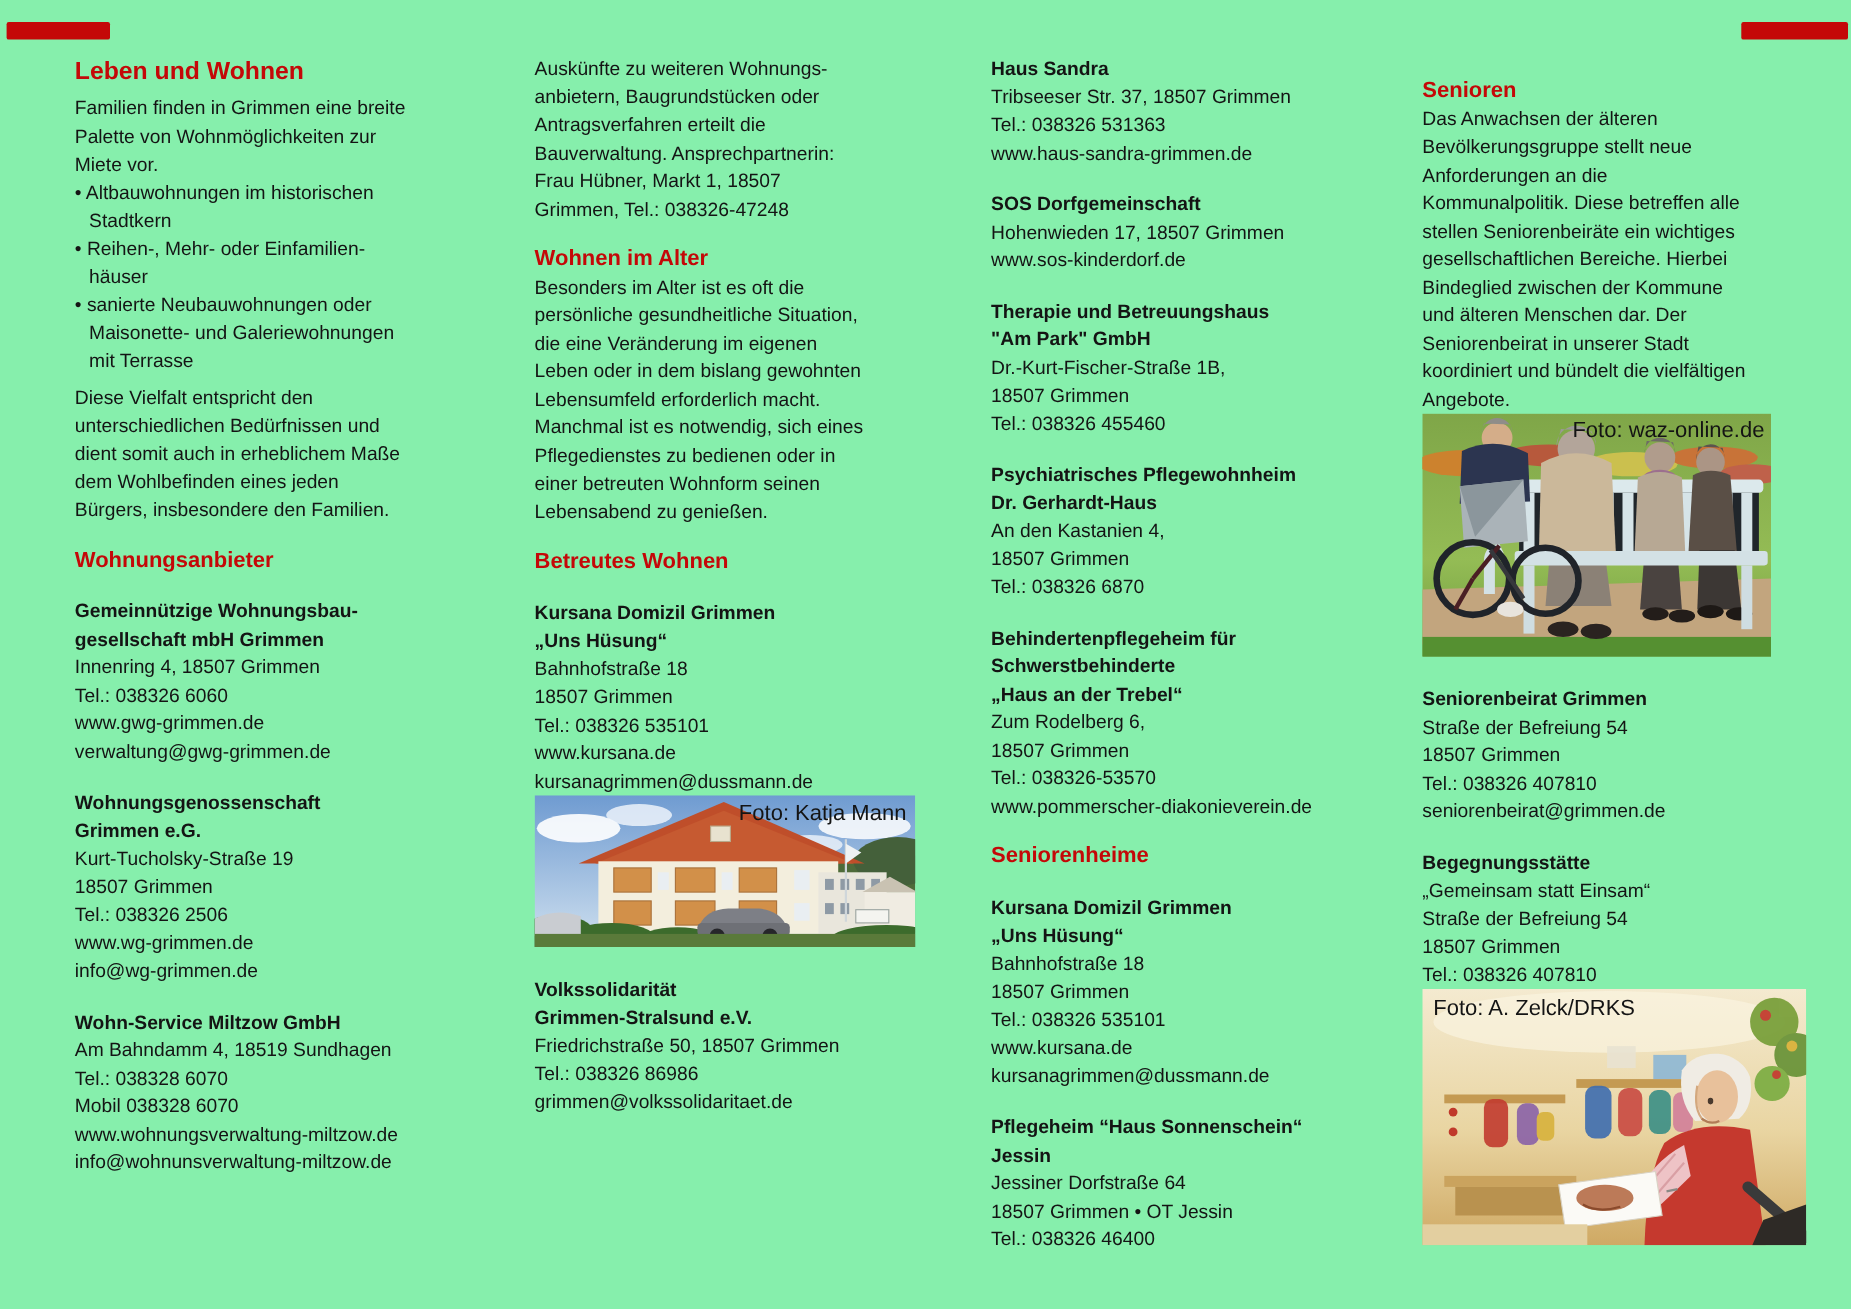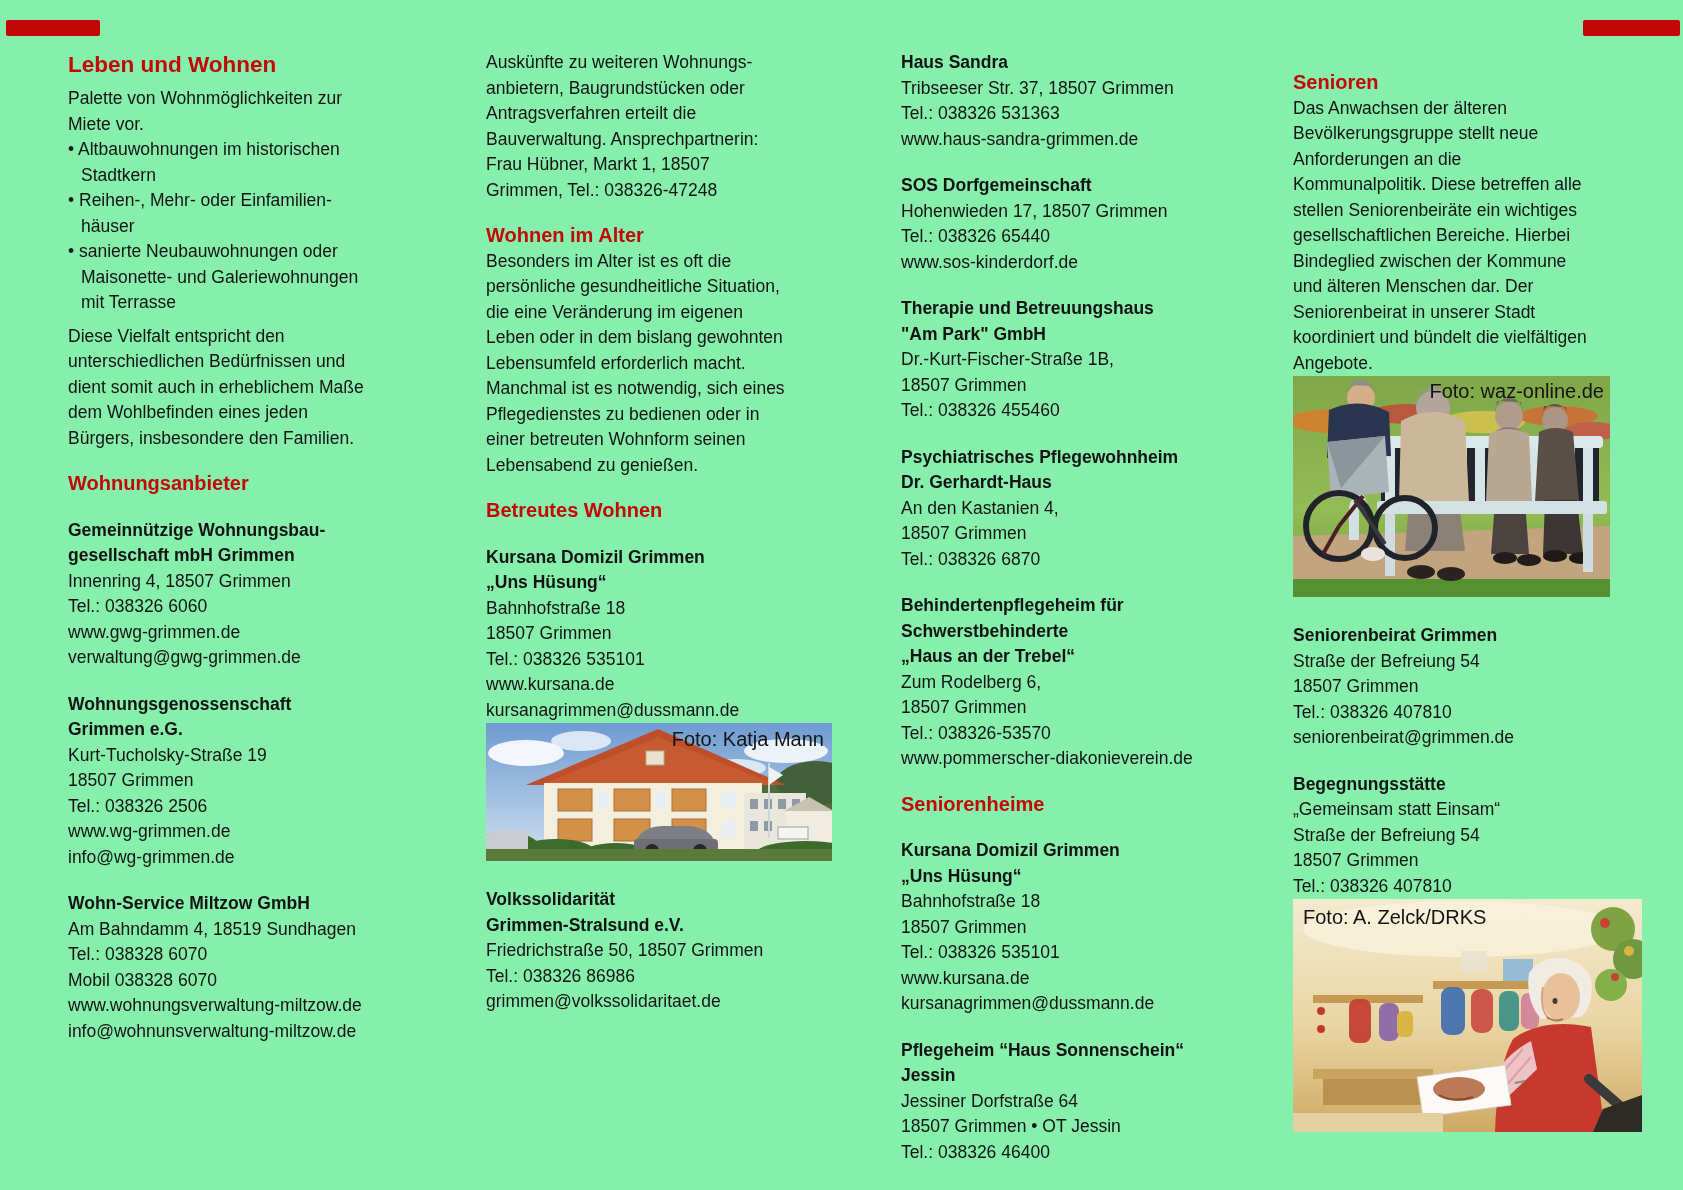--- a/index.html
+++ b/index.html
@@ -52,20 +52,21 @@
 <body>
 
 <div class="page" style="color: rgb(20, 20, 20);">
 
   <div class="redbar" id="bar-left" style="background: rgb(196, 8, 8);"></div>
   <div class="redbar" id="bar-right" style="background: rgb(196, 8, 8);"></div>
 
   <div class="col" id="col1">
       <div class="title">Leben und Wohnen</div>
       <div class="para">
+        <div class="line">Familien finden in Grimmen eine breite</div>
         <div class="line">Palette von Wohnmöglichkeiten zur</div>
         <div class="line">Miete vor.</div>
       </div>
       <div class="bullets">
         <div class="line bullet-first">Altbauwohnungen im historischen</div>
         <div class="line bullet-cont">Stadtkern</div>
         <div class="line bullet-first">Reihen-, Mehr- oder Einfamilien-</div>
         <div class="line bullet-cont">häuser</div>
         <div class="line bullet-first">sanierte Neubauwohnungen oder</div>
         <div class="line bullet-cont">Maisonette- und Galeriewohnungen</div>
@@ -211,21 +212,20 @@
   <div class="col" id="col3">
       <div class="entry">
         <div class="line bold">Haus Sandra</div>
         <div class="line">Tribseeser Str. 37, 18507 Grimmen</div>
         <div class="line">Tel.: 038326 531363</div>
         <div class="line">www.haus-sandra-grimmen.de</div>
       </div>
       <div class="entry">
         <div class="line bold">SOS Dorfgemeinschaft</div>
         <div class="line">Hohenwieden 17, 18507 Grimmen</div>
-        <div class="line">Tel.: 038326 65440</div>
         <div class="line">www.sos-kinderdorf.de</div>
       </div>
       <div class="entry">
         <div class="line bold">Therapie und Betreuungshaus</div>
         <div class="line bold">"Am Park" GmbH</div>
         <div class="line">Dr.-Kurt-Fischer-Straße 1B,</div>
         <div class="line">18507 Grimmen</div>
         <div class="line">Tel.: 038326 455460</div>
       </div>
       <div class="entry">

